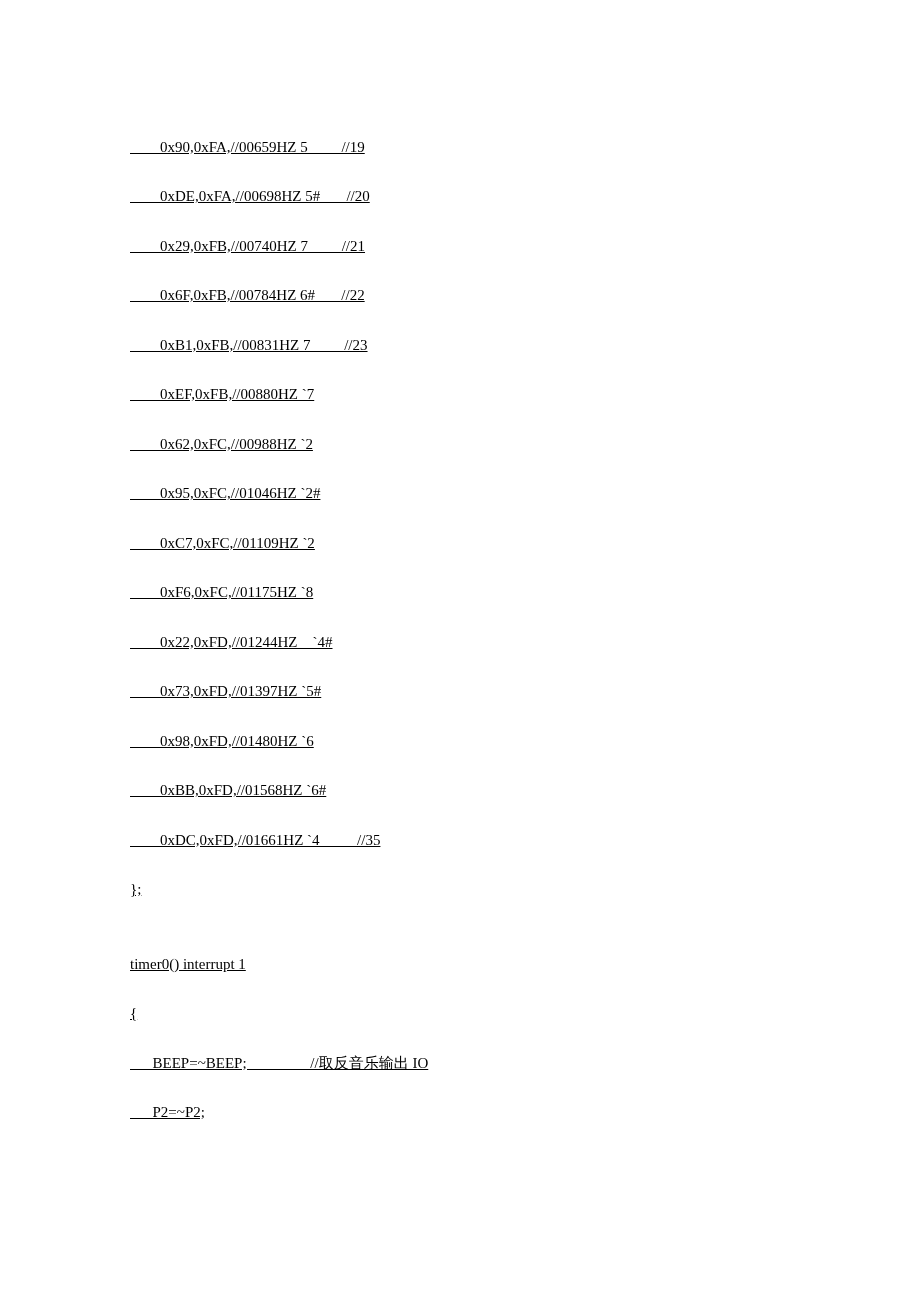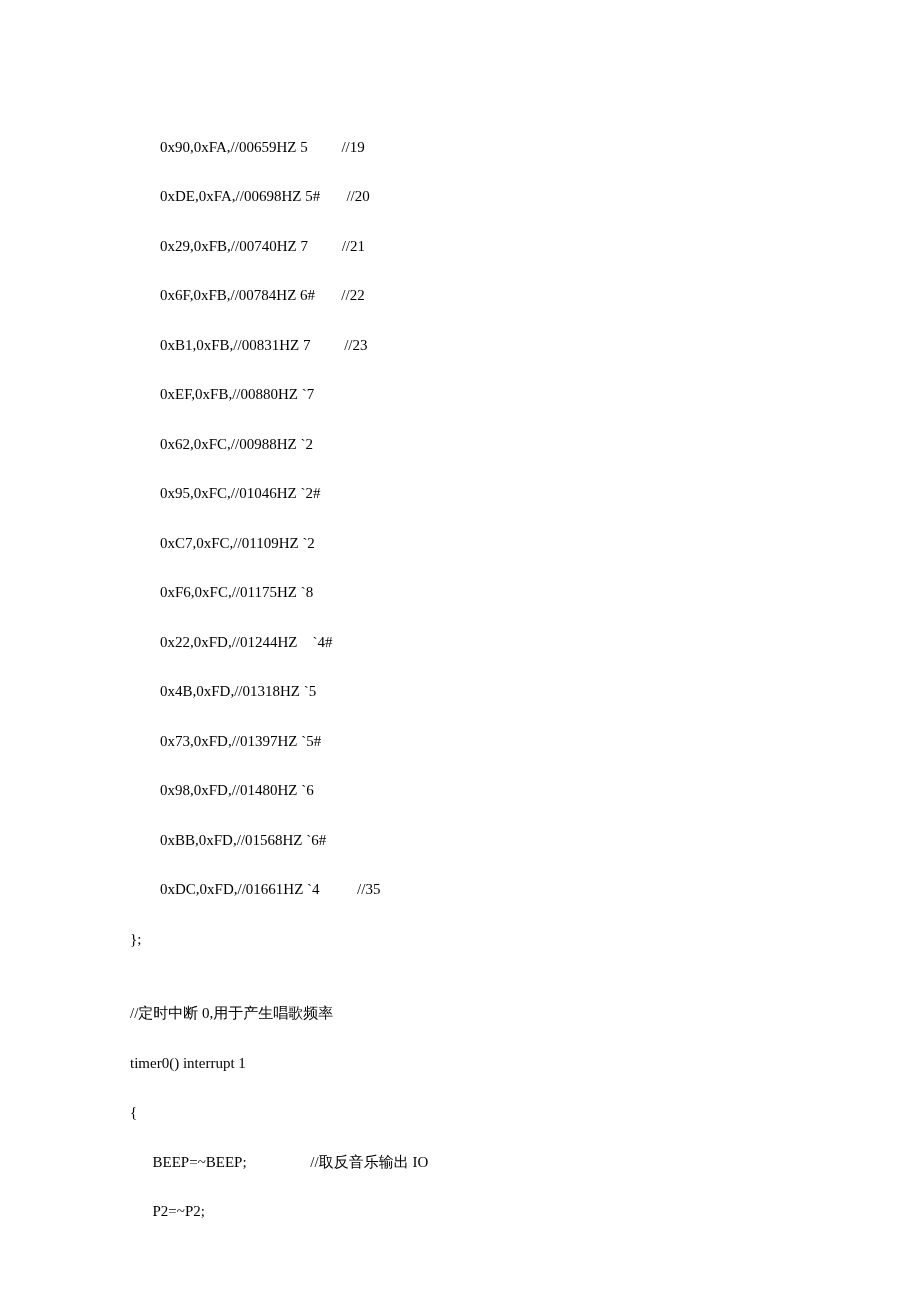--- a/index.html
+++ b/index.html
@@ -13,45 +13,44 @@
   }
   .page {
     width: 920px;
     min-height: 1302px;
     padding: 110px 110px 100px 130px;
     box-sizing: border-box;
     white-space: pre;
   }
   .code-line {
     display: block;
+    text-decoration: underline;
   }
 </style>
 </head>
 <body>
 
 <div class="page">
 <span class="code-line">        0x90,0xFA,//00659HZ 5         //19</span>
 <span class="code-line">        0xDE,0xFA,//00698HZ 5#       //20</span>
 <span class="code-line">        0x29,0xFB,//00740HZ 7         //21</span>
 <span class="code-line">        0x6F,0xFB,//00784HZ 6#       //22</span>
 <span class="code-line">        0xB1,0xFB,//00831HZ 7         //23</span>
 <span class="code-line">        0xEF,0xFB,//00880HZ `7</span>
 <span class="code-line">        0x62,0xFC,//00988HZ `2</span>
 <span class="code-line">        0x95,0xFC,//01046HZ `2#</span>
 <span class="code-line">        0xC7,0xFC,//01109HZ `2</span>
 <span class="code-line">        0xF6,0xFC,//01175HZ `8</span>
 <span class="code-line">        0x22,0xFD,//01244HZ    `4#</span>
-<span class="code-line">        0x4B,0xFD,//01318HZ `5</span>
 <span class="code-line">        0x73,0xFD,//01397HZ `5#</span>
 <span class="code-line">        0x98,0xFD,//01480HZ `6</span>
 <span class="code-line">        0xBB,0xFD,//01568HZ `6#</span>
 <span class="code-line">        0xDC,0xFD,//01661HZ `4          //35</span>
 <span class="code-line">};</span>
 <span class="code-line"></span>
-<span class="code-line">//定时中断 0,用于产生唱歌频率</span>
 <span class="code-line">timer0() interrupt 1</span>
 <span class="code-line">{</span>
 <span class="code-line">      BEEP=~BEEP;                 //取反音乐输出 IO</span>
 <span class="code-line">      P2=~P2;</span>
 
 <span class="code-line"></span>
 
 
 
 

